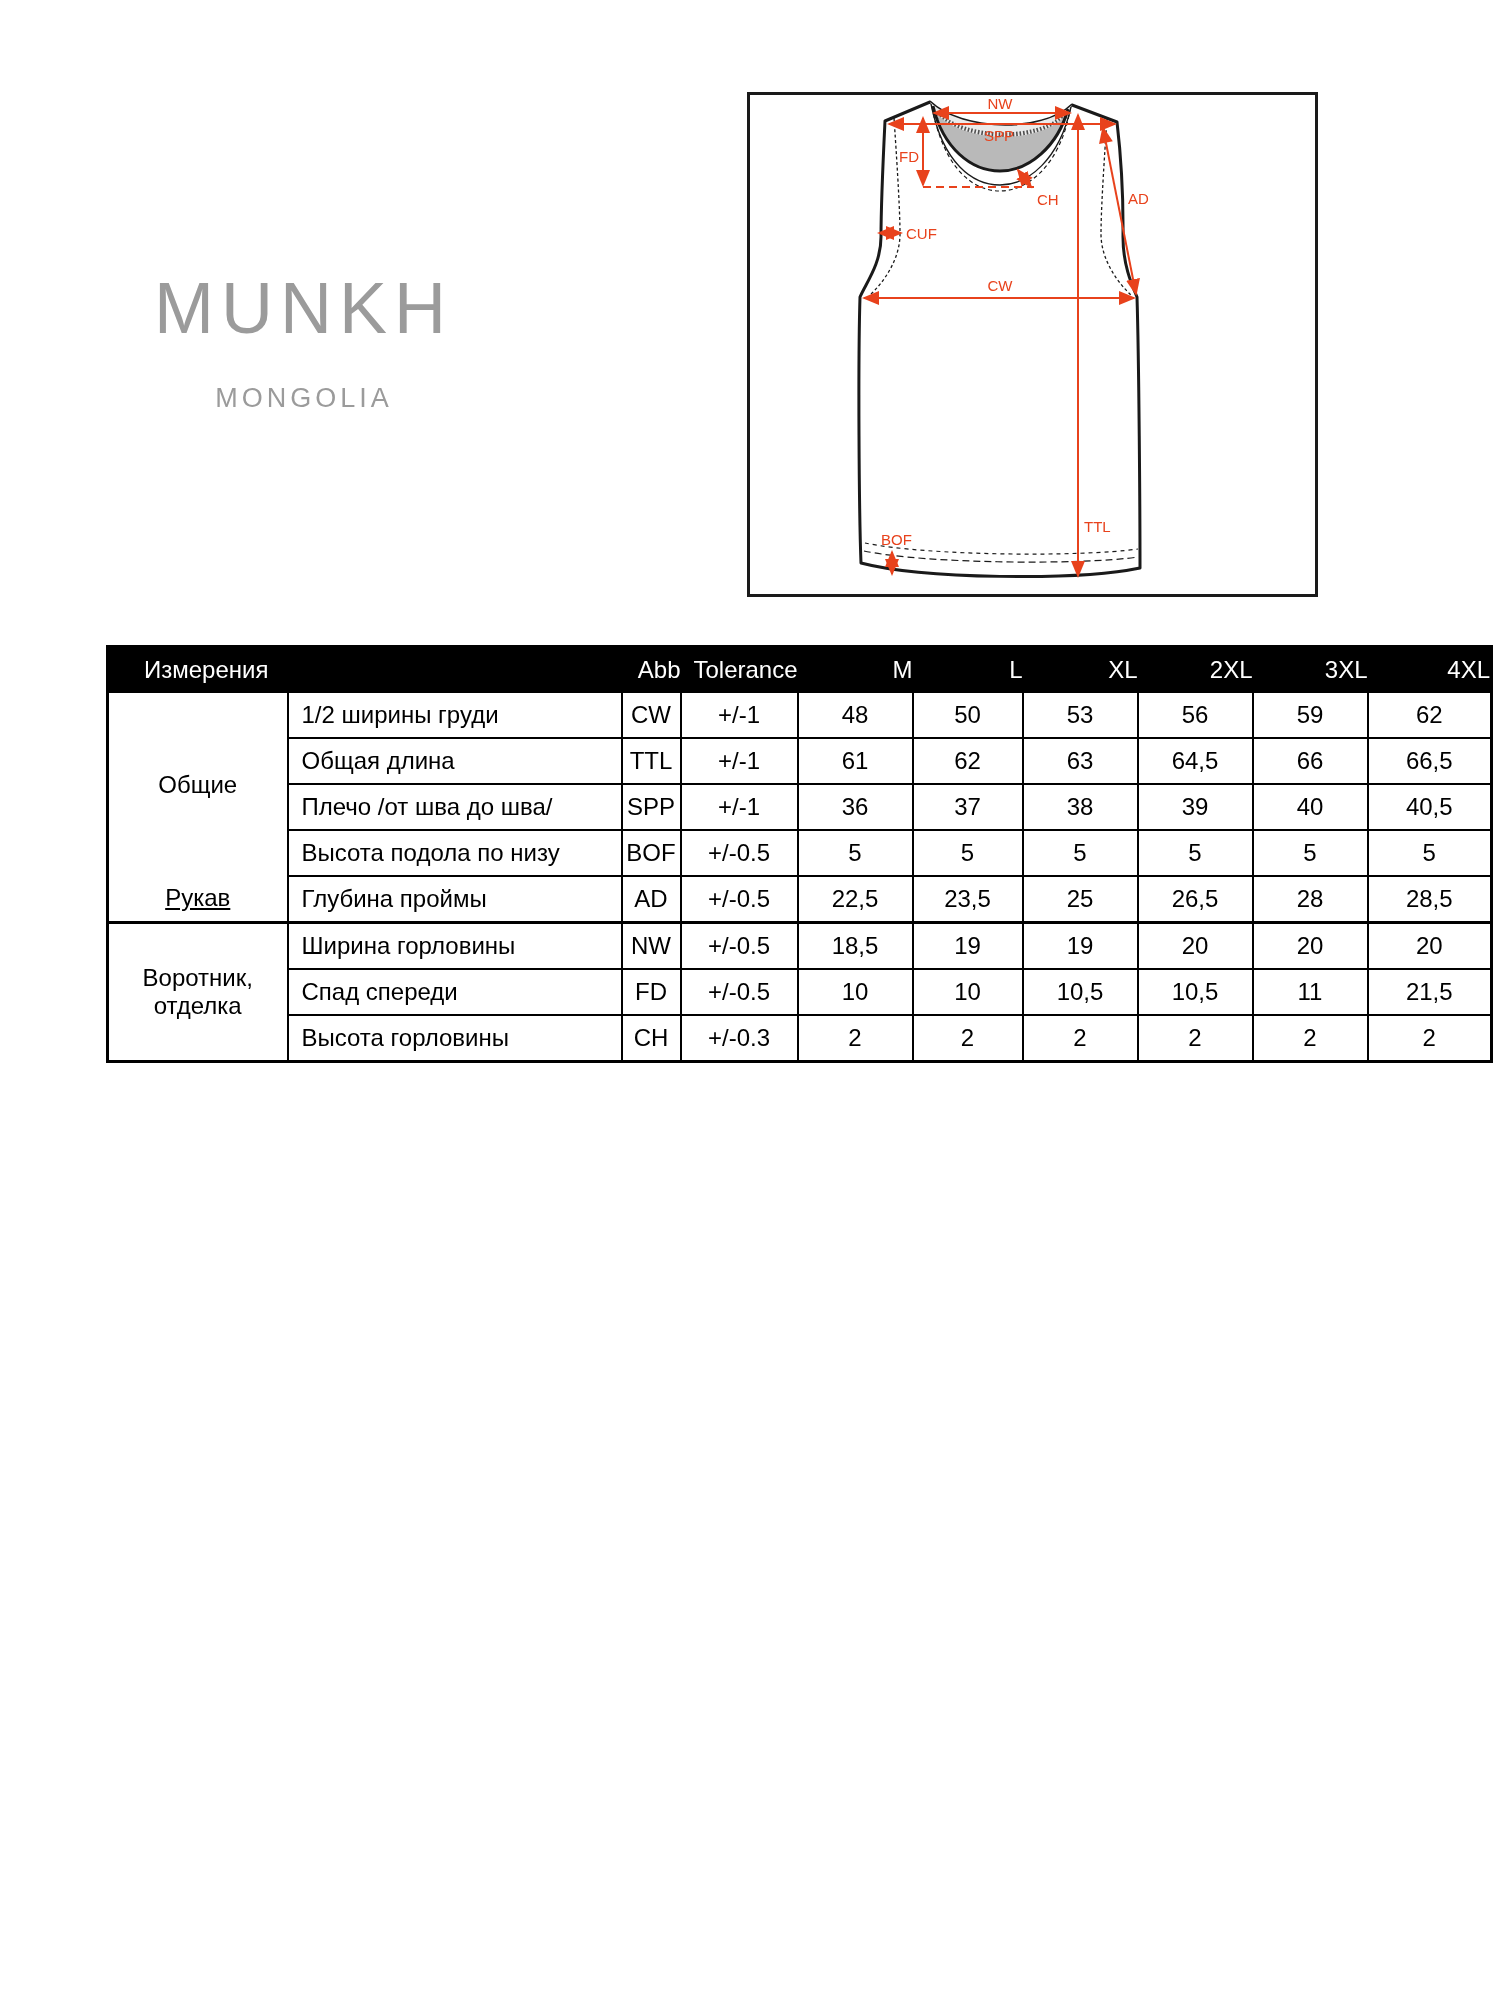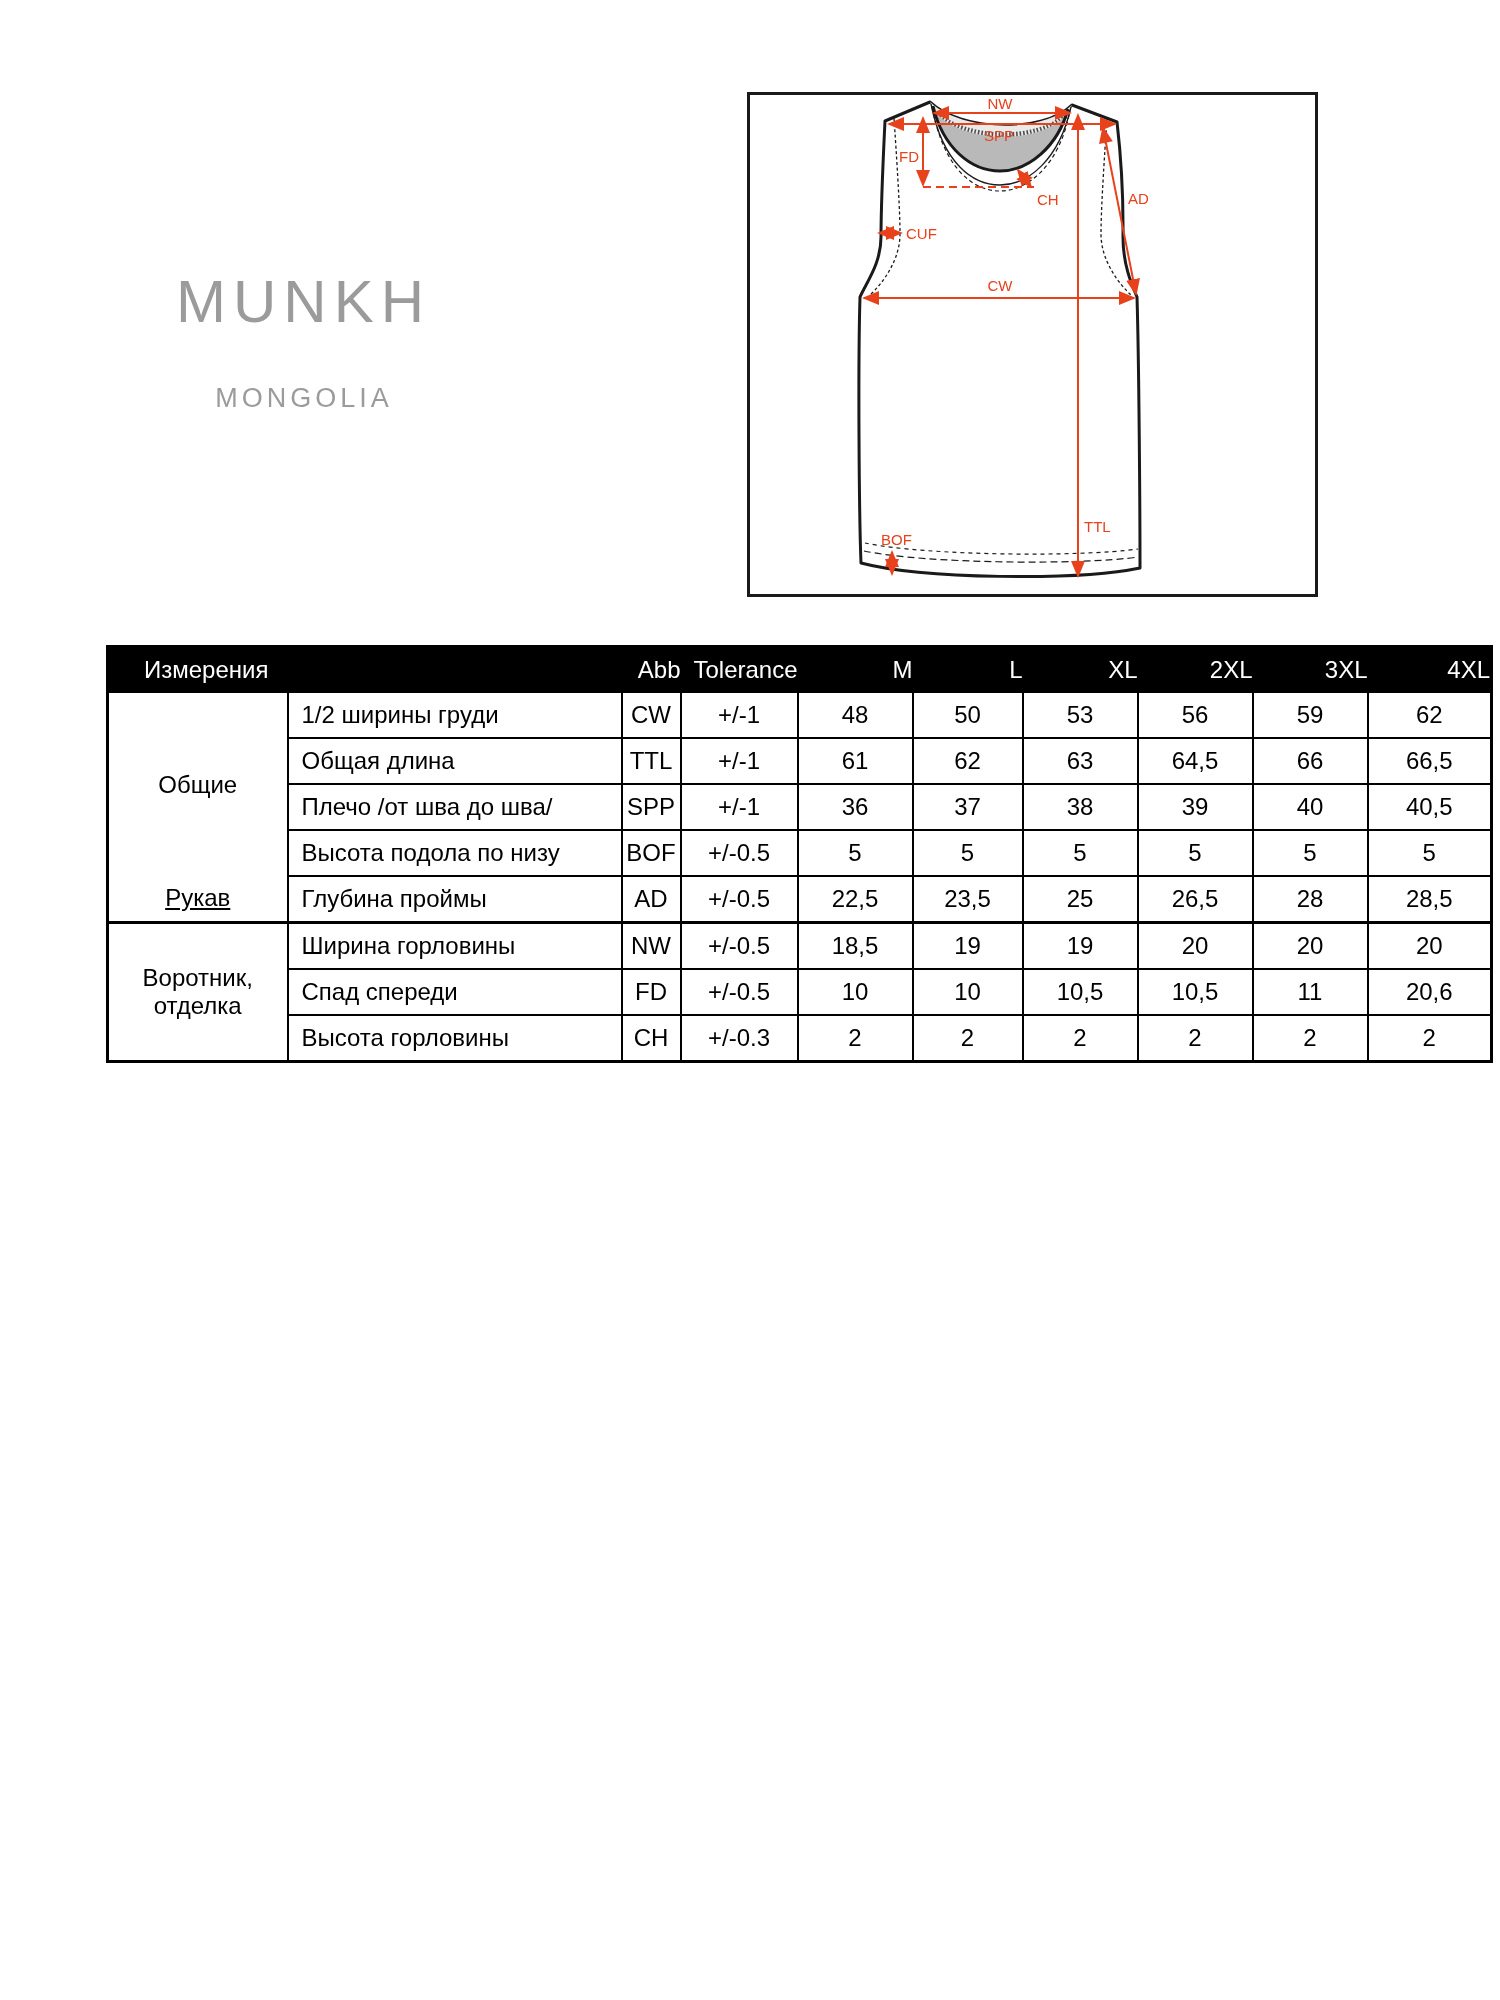--- a/index.html
+++ b/index.html
@@ -1,20 +1,20 @@
 <!DOCTYPE html>
 <html><head>
 <meta charset="utf-8">
 <style>
   html,body{margin:0;padding:0;background:#888;}
   .page{position:relative;width:1500px;height:2000px;background:#ffffff;margin:0 auto;overflow:hidden;
         font-family:"Liberation Sans",sans-serif;}
   
   .brand{position:absolute;left:118px;top:272px;width:364px;text-align:center;color:#9b9b9b;}
-  .brand-name{font-size:60px;line-height:1;letter-spacing:7px;padding-left:7px;white-space:nowrap;}
+  .brand-name{font-size:72px;line-height:1;letter-spacing:7px;padding-left:7px;white-space:nowrap;}
   .brand-sub{position:absolute;left:118px;top:383px;width:364px;text-align:center;color:#9b9b9b;
              font-size:27px;letter-spacing:4px;padding-left:4px;white-space:nowrap;}
   
   .diagram{position:absolute;left:747px;top:92px;width:571px;height:505px;}
   .diagram svg{display:block;}
   .ann-text{font-family:"Liberation Sans",sans-serif;font-size:15px;}
   
   .size-table{position:absolute;left:58px;top:645px;width:1384px;border-collapse:collapse;
               table-layout:fixed;font-size:24px;color:#000;background:#fff;border:3px solid #000;margin-left:48px;}
   .size-table th{background:#000;color:#fff;font-weight:normal;height:43px;padding:0;text-align:right;
@@ -213,21 +213,21 @@
         </tr>
         <tr>
           <td class="c-name">Спад спереди</td>
           <td>FD</td>
           <td>+/-0.5</td>
           <td>10</td>
           <td>10</td>
           <td>10,5</td>
           <td>10,5</td>
           <td>11</td>
-          <td>20,6</td>
+          <td>21,5</td>
         </tr>
         <tr>
           <td class="c-name">Высота горловины</td>
           <td>CH</td>
           <td>+/-0.3</td>
           <td>2</td>
           <td>2</td>
           <td>2</td>
           <td>2</td>
           <td>2</td>

